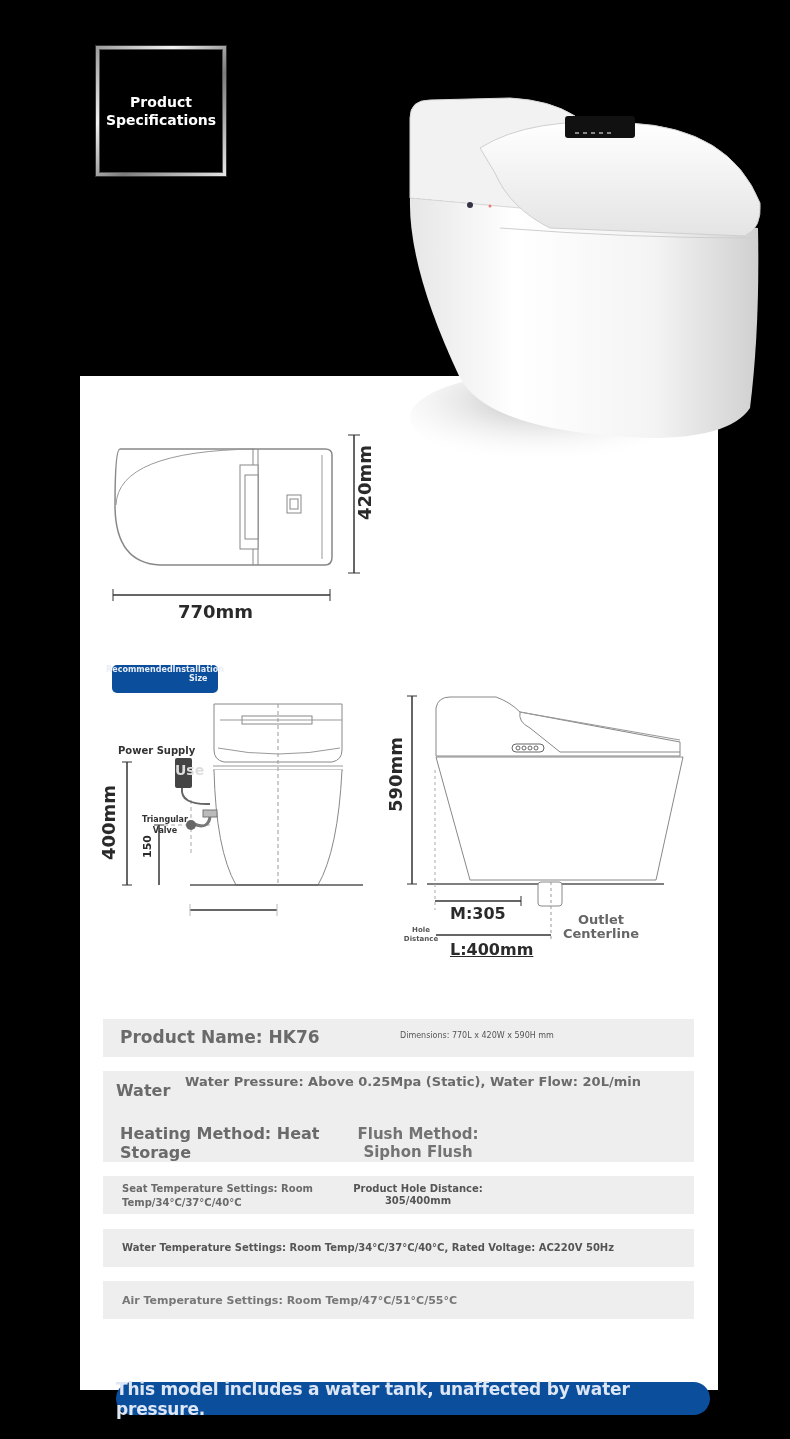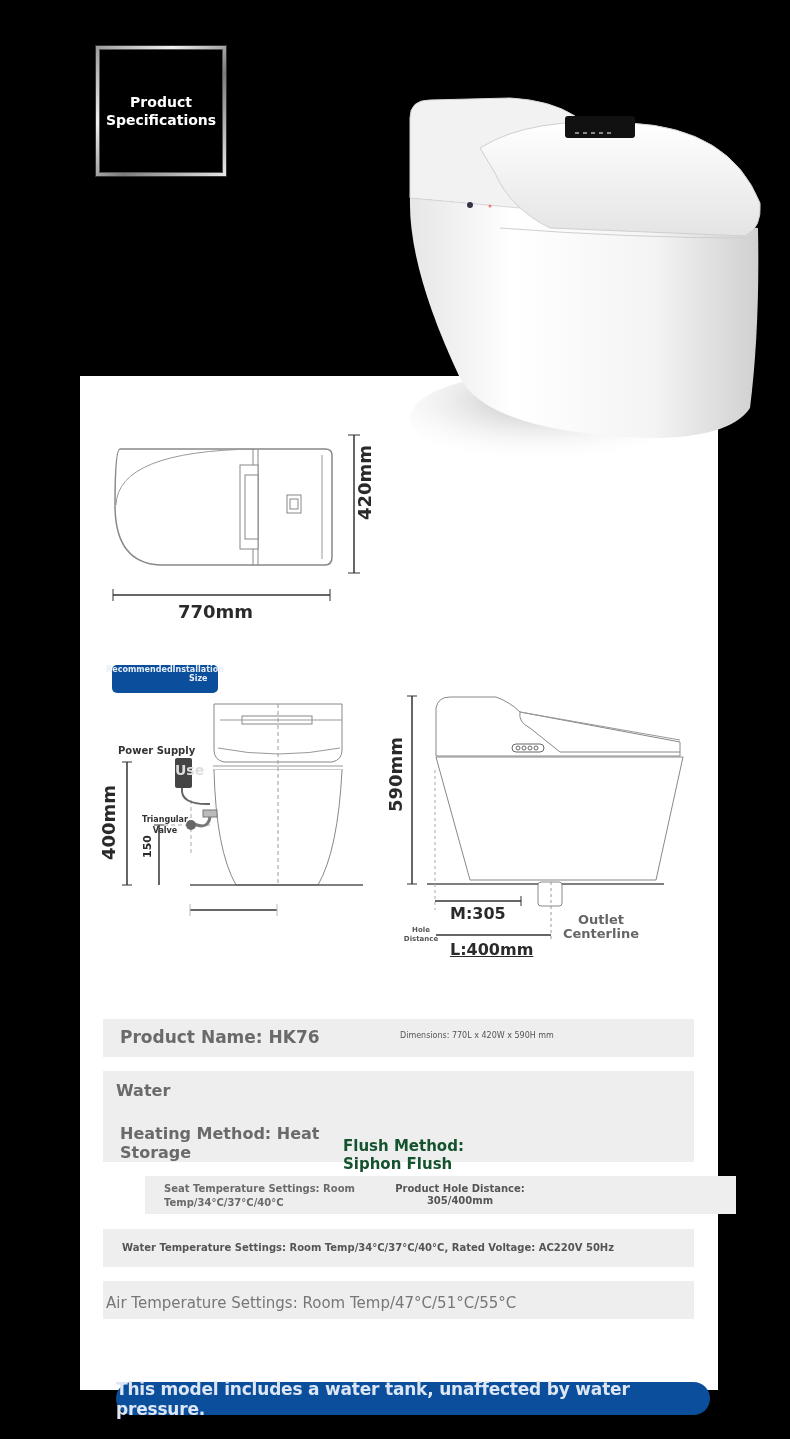--- a/index.html
+++ b/index.html
@@ -196,46 +196,47 @@
 </div>
 
 <div class="spec-row" style="top:1019px; height:38px;padding-left:8px;">
   <div class="cell" style="left:17px; top:8px; font-size:17px;">Product Name: HK76</div>
   <div class="cell" style="left:297px; top:12px; font-size:8px; font-weight:normal; color:#555;">Dimensions: 770L x 420W x 590H mm</div>
 </div>
 
 <div class="spec-row" style="top:1071px; height:56px;">
   <div class="cell" style="left:13px; top:10px; font-size:16px;">Water</div>
   <div class="cell" style="left:80px; top:3px; width:460px; text-align:center; font-size:13px; line-height:16px;">
+    <div>Water Pressure: Above 0.25Mpa (Static), Water Flow: 20L/min</div>
   </div>
 </div>
 
 <div class="spec-row" style="top:1124px; height:38px;">
   <div class="cell" style="left:17px; top:0px; font-size:16px; line-height:19px;">
     <div>Heating Method: Heat</div>
     <div>Storage</div>
   </div>
-  <div class="cell" style="left:310px; top:13px; width:150px; text-align:left; font-size:15px; line-height:18px; color:#14532d; transform:translateX(-70px);">
+  <div class="cell" style="left:310px; top:1px; width:150px; text-align:center; font-size:15px; line-height:18px; color:#737373; transform:translateX(-70px);">
     <div>Flush Method:</div>
     <div>Siphon Flush</div>
   </div>
 </div>
 
-<div class="spec-row" style="top:1176px; height:38px;margin-left:42px;">
+<div class="spec-row" style="top:1176px; height:38px;">
   <div class="cell" style="left:19px; top:6px; font-size:10px; line-height:14px;">
     <div>Seat Temperature Settings: Room</div>
     <div>Temp/34°C/37°C/40°C</div>
   </div>
   <div class="cell" style="left:300px; top:7px; width:150px; text-align:center; font-size:10px; line-height:12px; color:#555; transform:translateX(-60px);">
     <div>Product Hole Distance:</div>
     <div>305/400mm</div>
   </div>
 </div>
 
 <div class="spec-row" style="top:1229px; height:38px;">
   <div class="cell" style="left:19px; top:13px; font-size:10px; color:#555;">Water Temperature Settings: Room Temp/34°C/37°C/40°C, Rated Voltage: AC220V 50Hz</div>
 </div>
 
 <div class="spec-row" style="top:1281px; height:38px;">
-  <div class="cell" style="left:3px; top:13px; font-size:15px; font-weight:normal; color:#777;">Air Temperature Settings: Room Temp/47°C/51°C/55°C</div>
+  <div class="cell" style="left:19px; top:13px; font-size:11px; font-weight:bold; color:#777;">Air Temperature Settings: Room Temp/47°C/51°C/55°C</div>
 </div>
 
 <div class="note-pill">This model includes a water tank, unaffected by water pressure.</div>
 
 </body></html>

